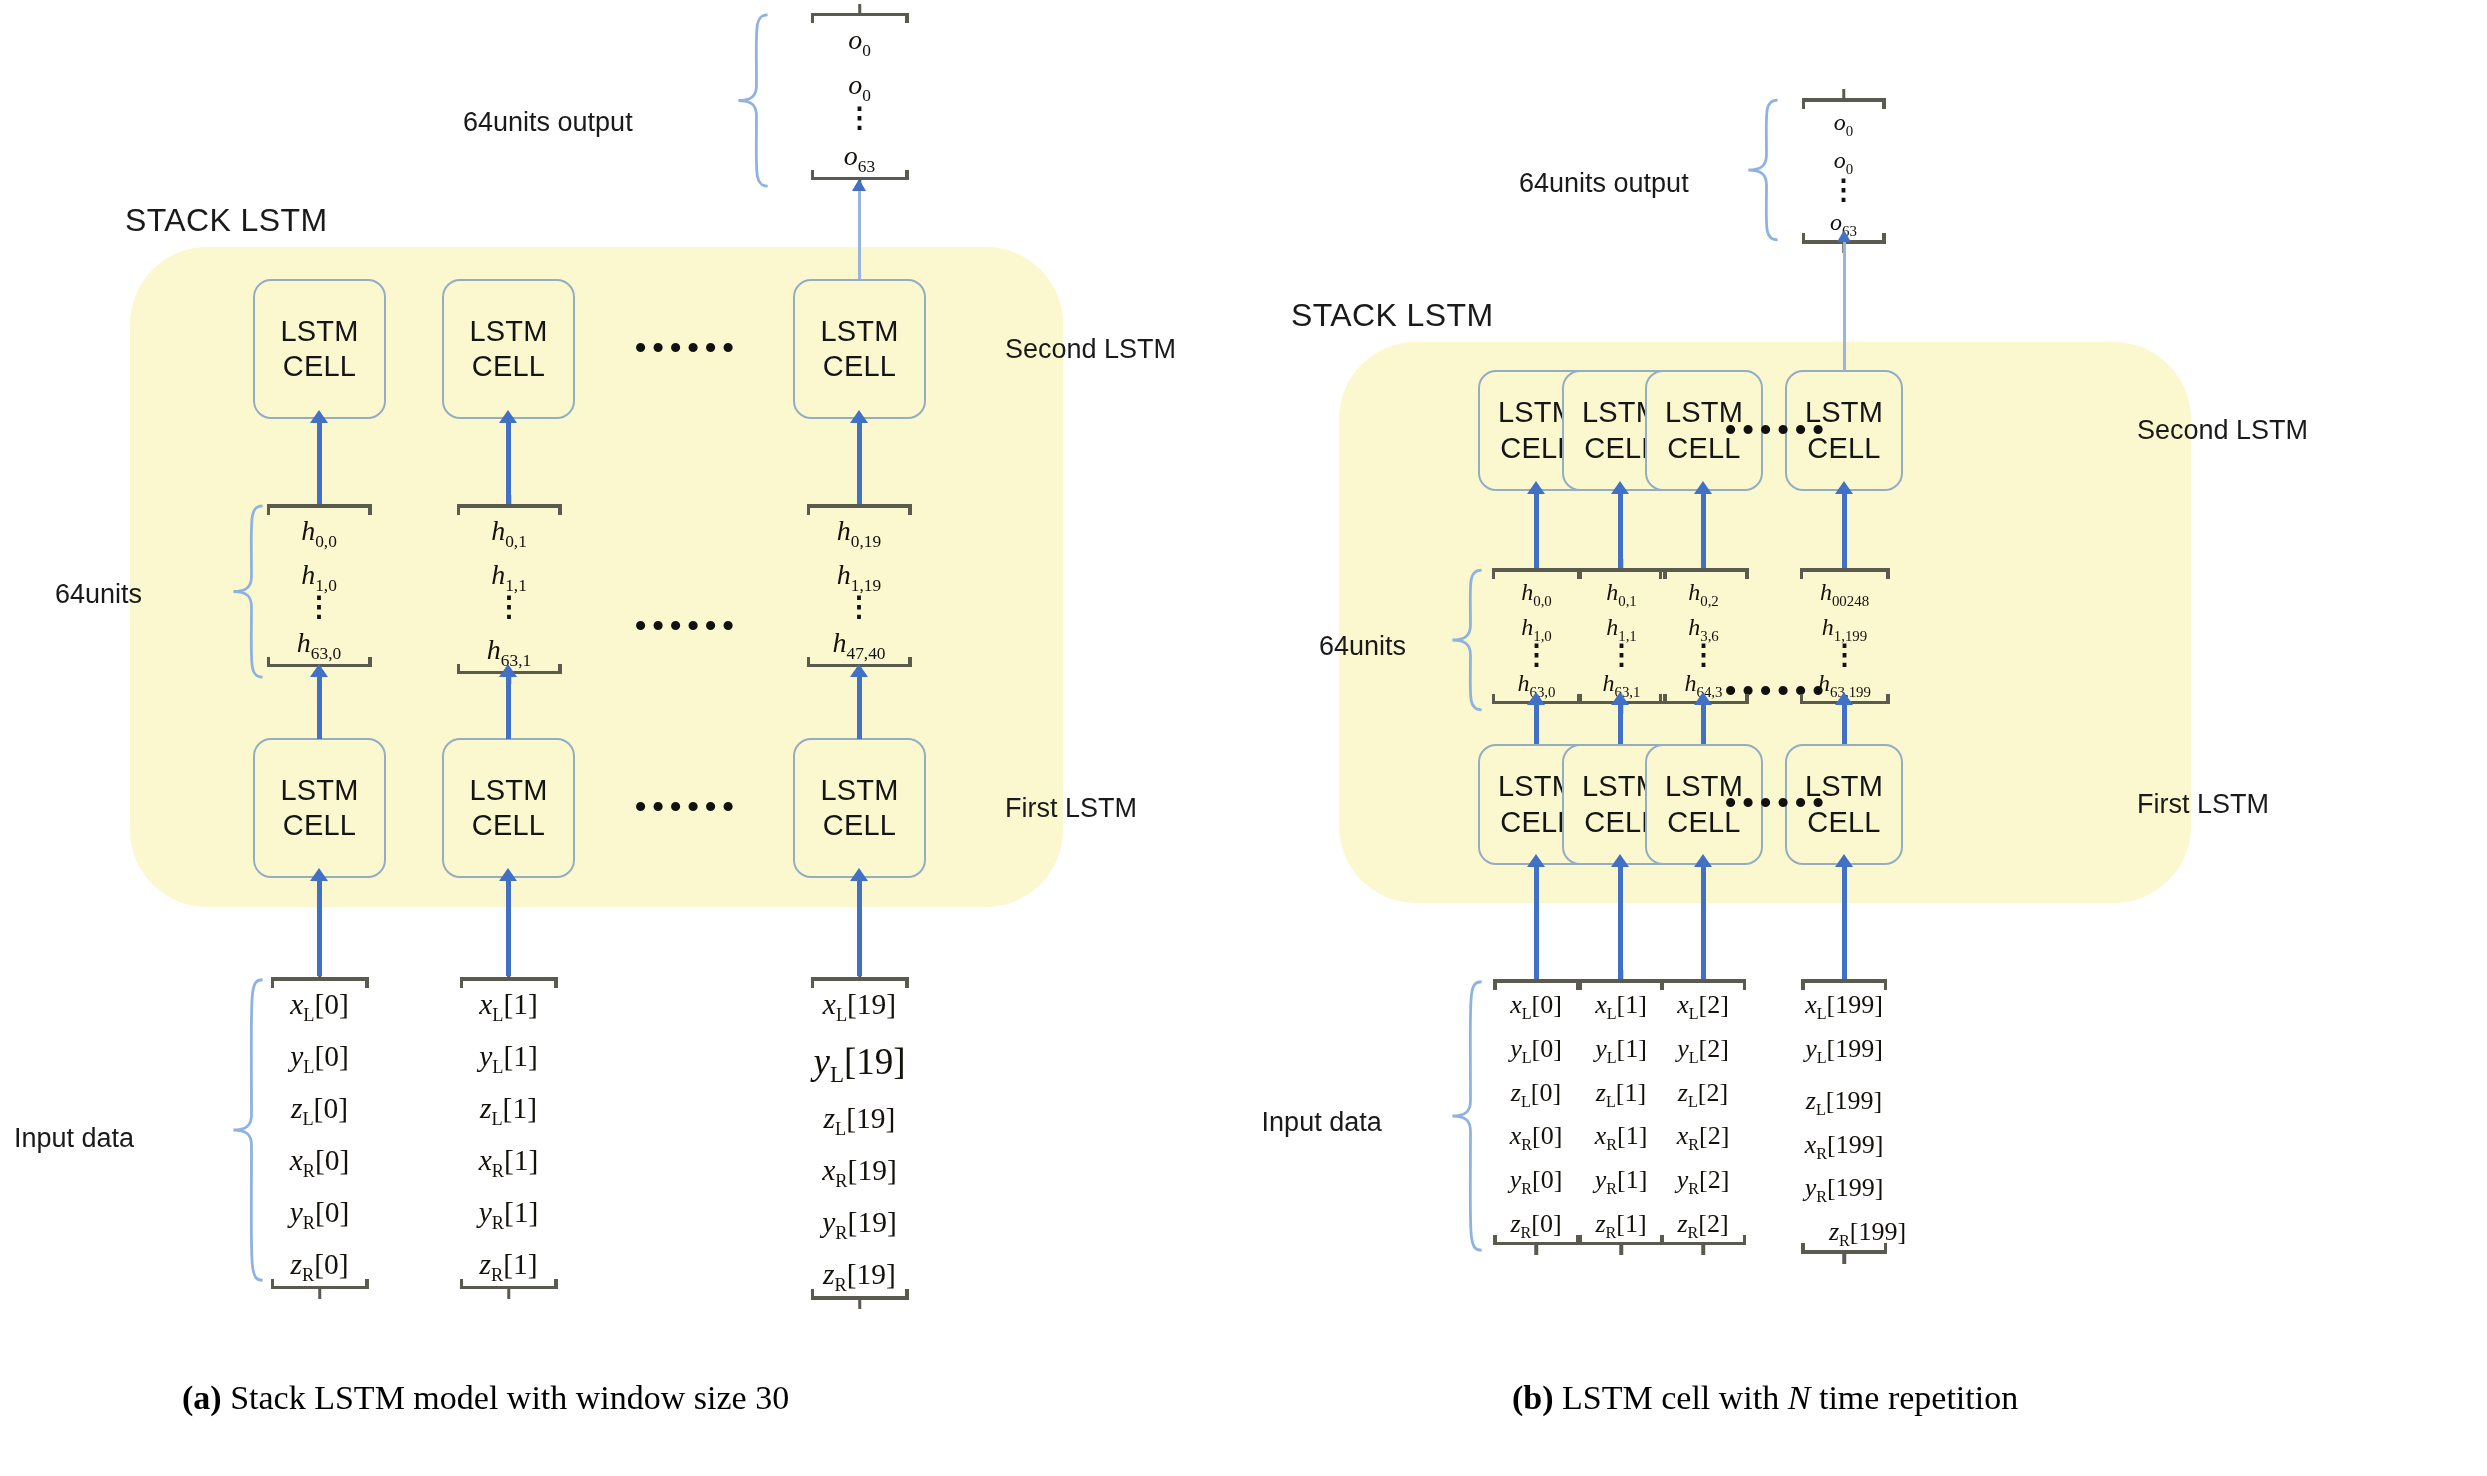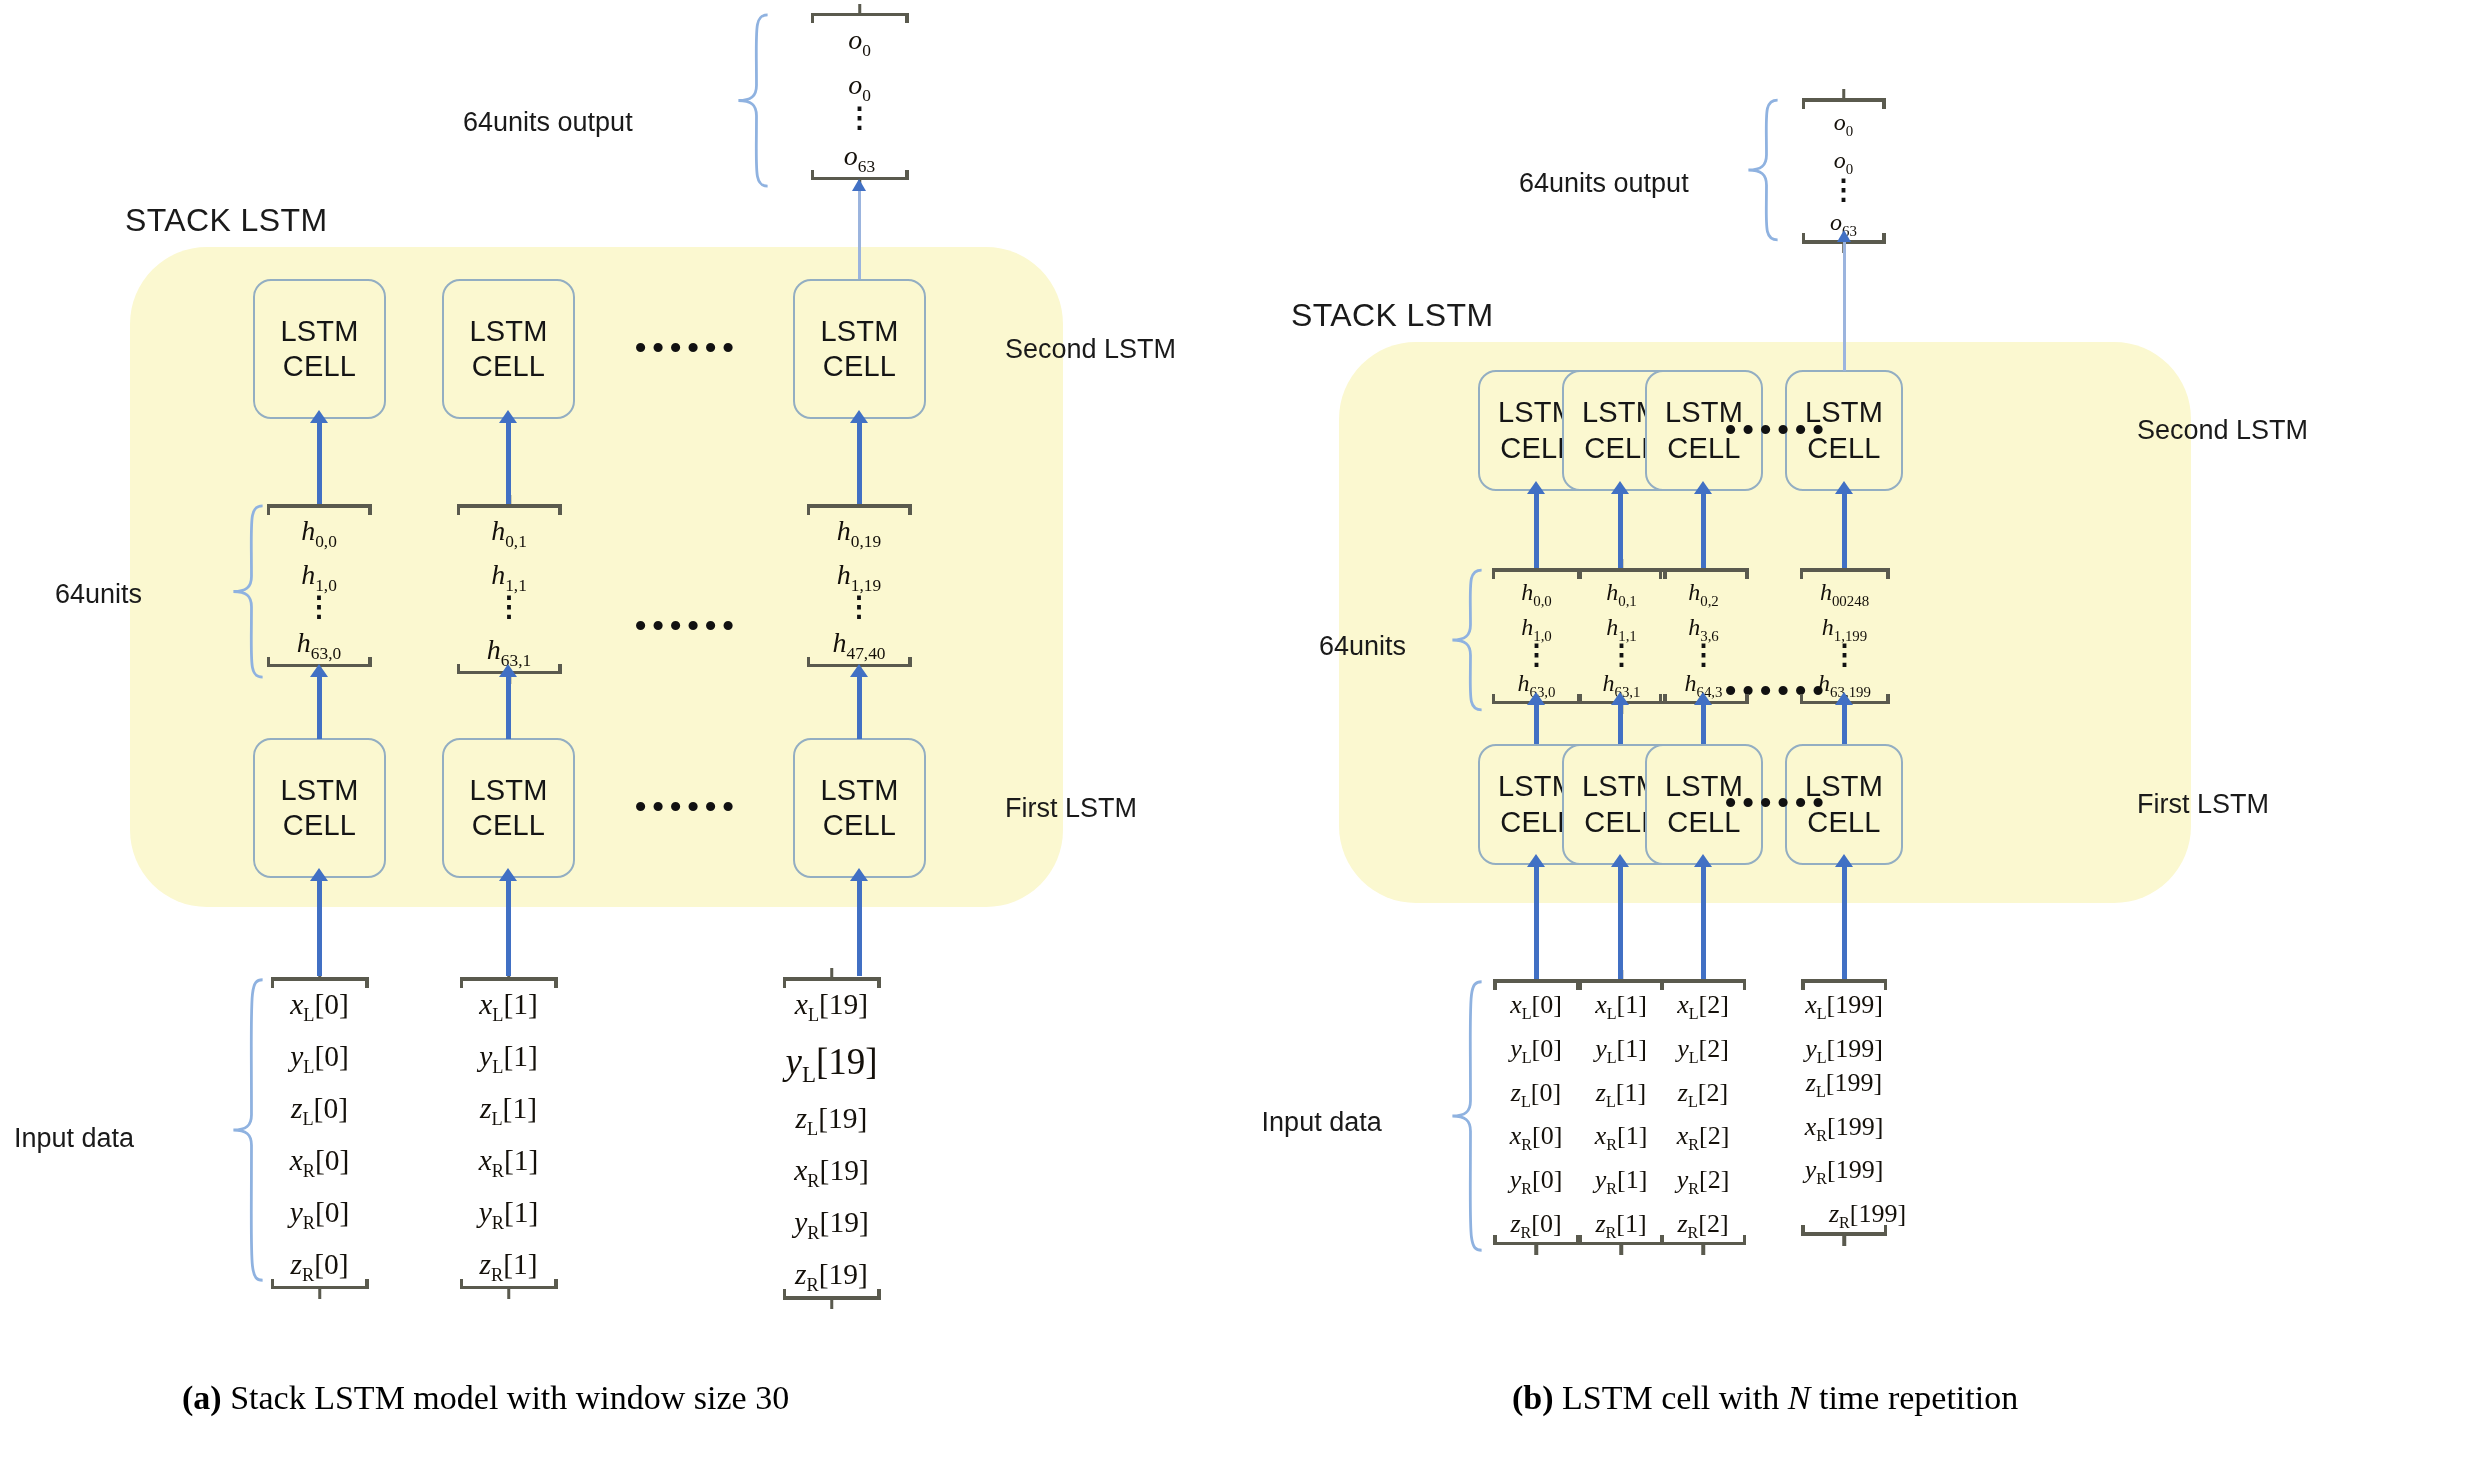--- a/index.html
+++ b/index.html
@@ -198,21 +198,21 @@
         <div class="it" style="font-size:29.5px;margin-top:14px;"><i>y</i><sub>R</sub><span class="br">[1]</span></div>
         <div class="it" style="font-size:29.5px;margin-top:14px;"><i>z</i><sub>R</sub><span class="br">[1]</span></div>
       </div>
       <div class="brk bot" style="width:98px;">
         <div class="bar" style="width:98px;"></div>
         <div class="lf"></div>
         <div class="rt"></div>
         <div class="tick"></div>
       </div>
     </div>
-    <div class="vec" style="left:774px;top:977px;width:115px;">
+    <div class="vec" style="left:802px;top:977px;width:115px;">
       <div class="brk top" style="width:98px;">
         <div class="bar" style="width:98px;"></div>
         <div class="lf"></div>
         <div class="rt"></div>
         <div class="tick"></div>
       </div>
       <div class="items">
         <div class="it" style="font-size:29.5px;margin-top:1.4px;"><i>x</i><sub>L</sub><span class="br">[19]</span></div>
         <div class="it" style="font-size:37px;margin-top:14px;"><i>y</i><sub>L</sub><span class="br">[19]</span></div>
         <div class="it" style="font-size:29.5px;margin-top:14px;"><i>z</i><sub>L</sub><span class="br">[19]</span></div>
@@ -466,21 +466,21 @@
     <div class="vec" style="left:544px;top:979px;width:102px;">
       <div class="brk top" style="width:86px;">
         <div class="bar" style="width:86px;"></div>
         <div class="lf"></div>
         <div class="rt"></div>
         <div class="tick"></div>
       </div>
       <div class="items">
         <div class="it" style="font-size:26px;margin-top:1.4px;"><i>x</i><sub>L</sub><span class="br">[199]</span></div>
         <div class="it" style="font-size:26px;margin-top:10.5px;"><i>y</i><sub>L</sub><span class="br">[199]</span></div>
-        <div class="it" style="font-size:26px;margin-top:1px;"><i>z</i><sub>L</sub><span class="br">[199]</span></div>
+        <div class="it" style="font-size:26px;margin-top:19px;"><i>z</i><sub>L</sub><span class="br">[199]</span></div>
         <div class="it" style="font-size:26px;margin-top:10.5px;"><i>x</i><sub>R</sub><span class="br">[199]</span></div>
         <div class="it" style="font-size:26px;margin-top:10.5px;"><i>y</i><sub>R</sub><span class="br">[199]</span></div>
         <div class="it" style="font-size:26px;margin-top:10.5px;margin-left:47px;"><i>z</i><sub>R</sub><span class="br">[199]</span></div>
       </div>
       <div class="brk bot" style="width:86px;">
         <div class="bar" style="width:86px;"></div>
         <div class="lf"></div>
         <div class="rt"></div>
         <div class="tick"></div>
       </div>

